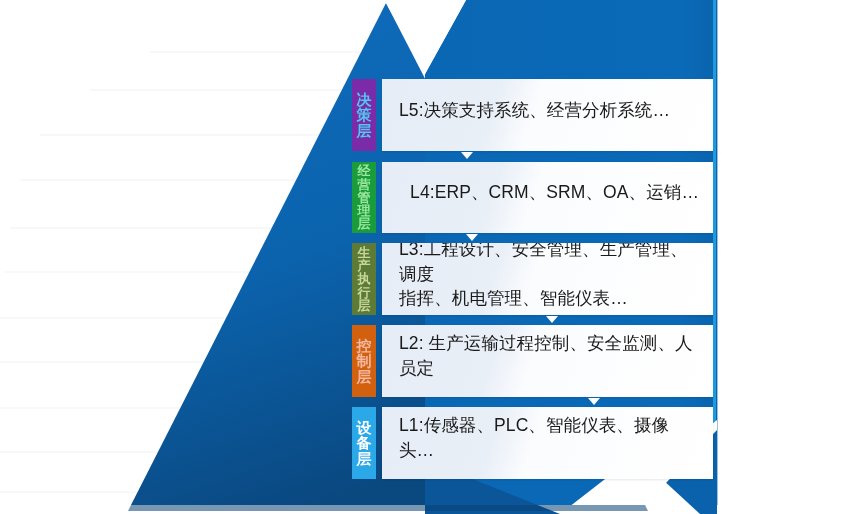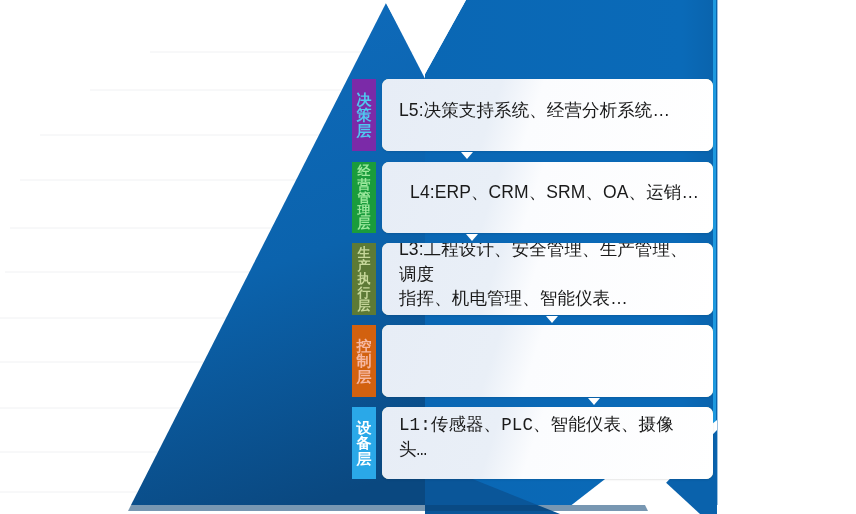--- a/index.html
+++ b/index.html
@@ -50,21 +50,21 @@
     font-weight: 700;
     letter-spacing: 0px;
     box-sizing: border-box;
     padding: 2px 0;
     text-align: center;
   }
   .layer-tab span { display: block; }
 
   .layer-card {
     flex: 1;
-    border-radius: 7px;
+    border-radius: 0;
     display: flex;
     align-items: center;
     box-sizing: border-box;
     padding: 6px 14px 16px 17px;
     position: relative;
     overflow: hidden;
     background: #fef9c3;
     box-shadow: 0 1px 2px rgba(0,0,0,0.10);
   }
   
@@ -195,31 +195,32 @@
   <div class="sep-tri" style="left:546px; top:316px;"></div>
 
   <div class="layer-row" style="left:352px; top:325px; width:361px; height:72px;">
     <div class="layer-tab" style="background:#d2610f; color:#f6b7a0;">
       <span>控</span>
       <span>制</span>
       <span>层</span>
     </div>
     <div class="layer-card" style="margin-left:6px;">
       <div class="layer-card-text">
+        <div>L2: 生产运输过程控制、安全监测、人员定</div>
       </div>
     </div>
   </div>
   <div class="sep-tri" style="left:588px; top:398px;"></div>
 
   <div class="layer-row" style="left:352px; top:407px; width:361px; height:72px;">
     <div class="layer-tab" style="background:#2aa8e8; color:#ffffff;">
       <span>设</span>
       <span>备</span>
       <span>层</span>
     </div>
-    <div class="layer-card" style="margin-left:6px;font-family:Liberation Mono, monospace;">
+    <div class="layer-card" style="margin-left:6px;">
       <div class="layer-card-text">
         <div>L1:传感器、PLC、智能仪表、摄像头…</div>
       </div>
     </div>
   </div>
 
 </div>
 
 </body></html>

